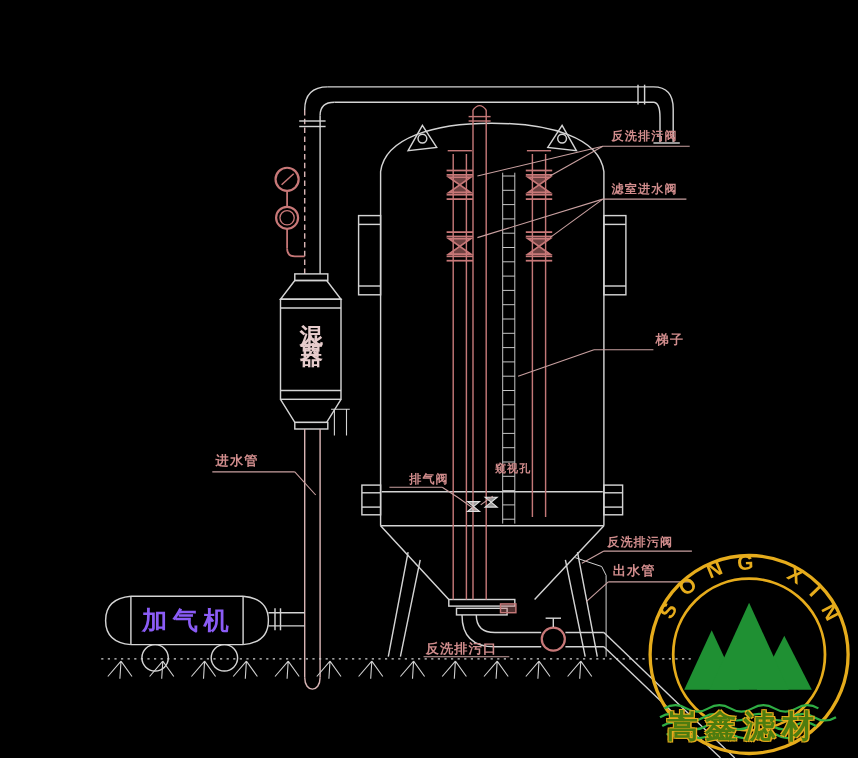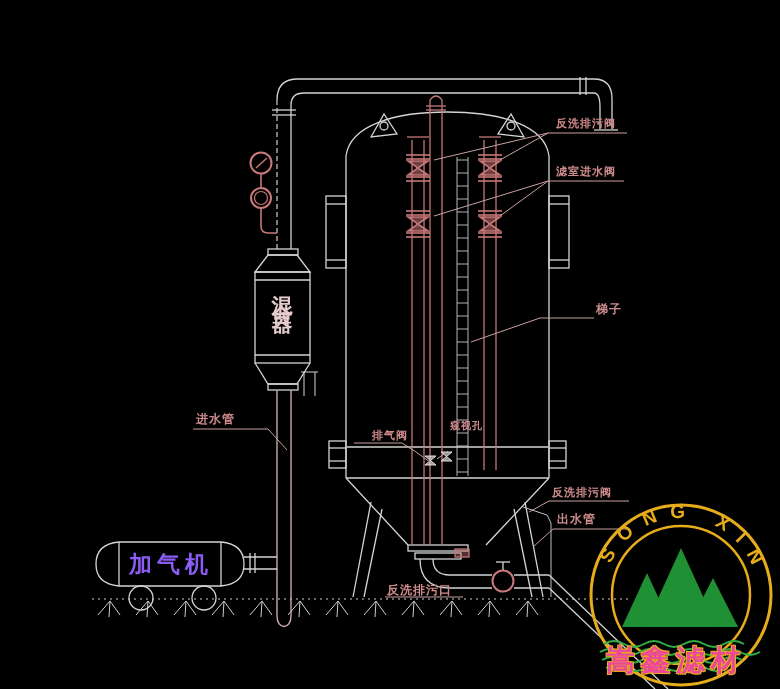--- a/index.html
+++ b/index.html
@@ -17,21 +17,21 @@
   #lbl-ladder{left:564px;top:301px;font-size:12px;margin-left:32px;}
   #lbl-exhaust{left:372px;top:428px;text-align:center;}
   #lbl-sight{left:450px;top:419px;font-size:10px;}
   #lbl-inlet-pipe{left:196px;top:411px;font-size:12px;}
   #lbl-vent{left:552px;top:485px;}
   #lbl-outlet{left:557px;top:511px;font-size:12px;}
   #lbl-drain{left:387px;top:582px;font-size:12px;}
   #lbl-mixer{left:268px;top:278px;font-size:21px;color:#e6cccc;
              writing-mode:vertical-rl;text-orientation:upright;letter-spacing:9px;}
   #lbl-aerator{left:129px;top:549px;font-size:23px;color:#8b5cf6;letter-spacing:5px;}
-  #logo-company{left:606px;top:641px;font-size:29px;font-weight:bold;color:#ec4899;
+  #logo-company{left:606px;top:641px;font-size:29px;font-weight:bold;color:#4d7c0f;
                 letter-spacing:6px;
                 text-shadow:-1px -1px 0 #e6ac1c,1px -1px 0 #e6ac1c,
                             -1px 1px 0 #e6ac1c,1px 1px 0 #e6ac1c;}
 </style>
 </head>
 <body>
 
 <div class="stage">
 
 <svg width="780" height="689" viewBox="0 0 780 689">

